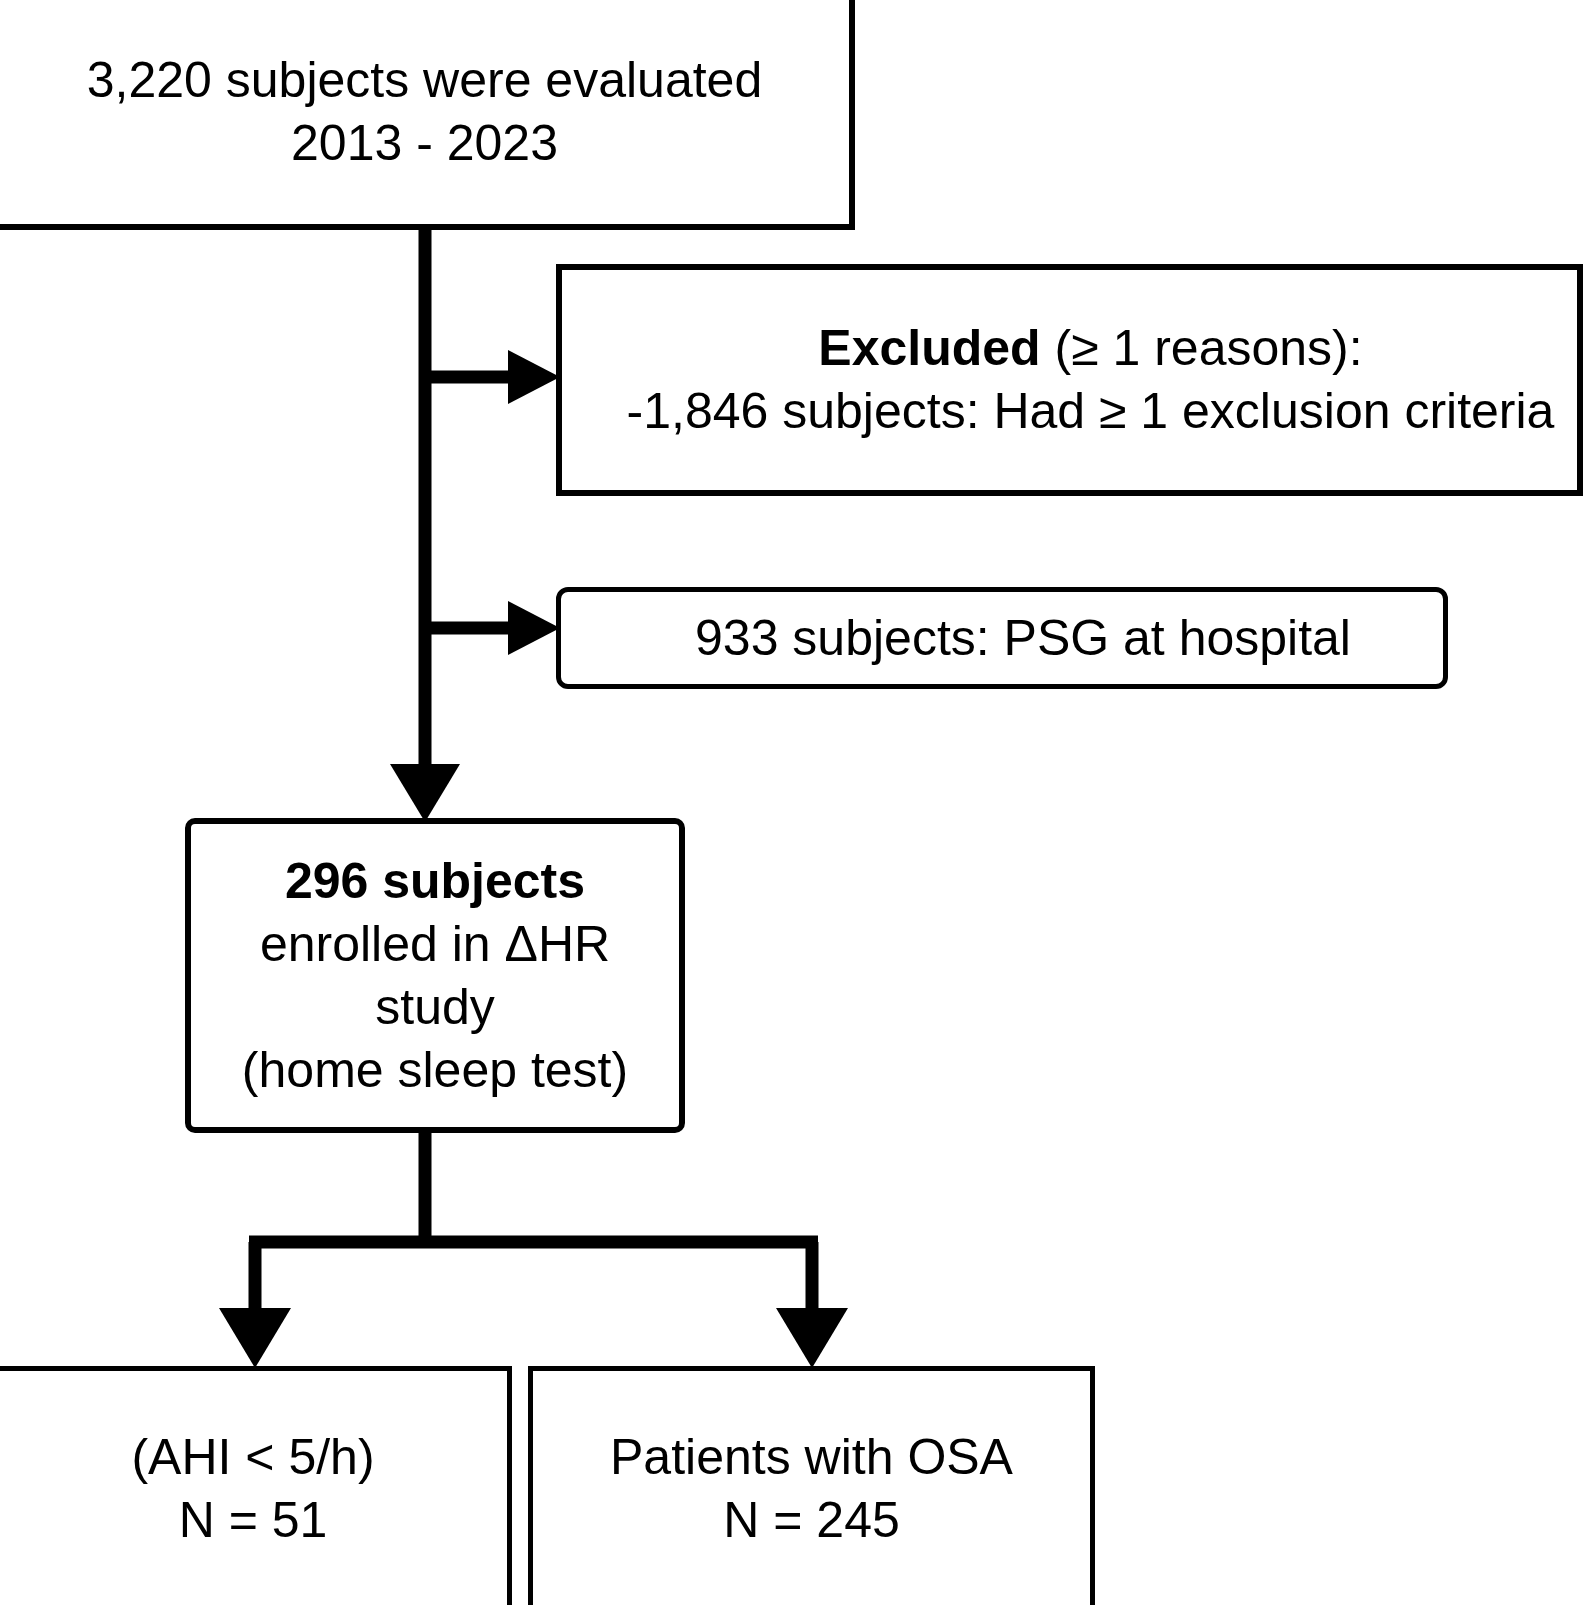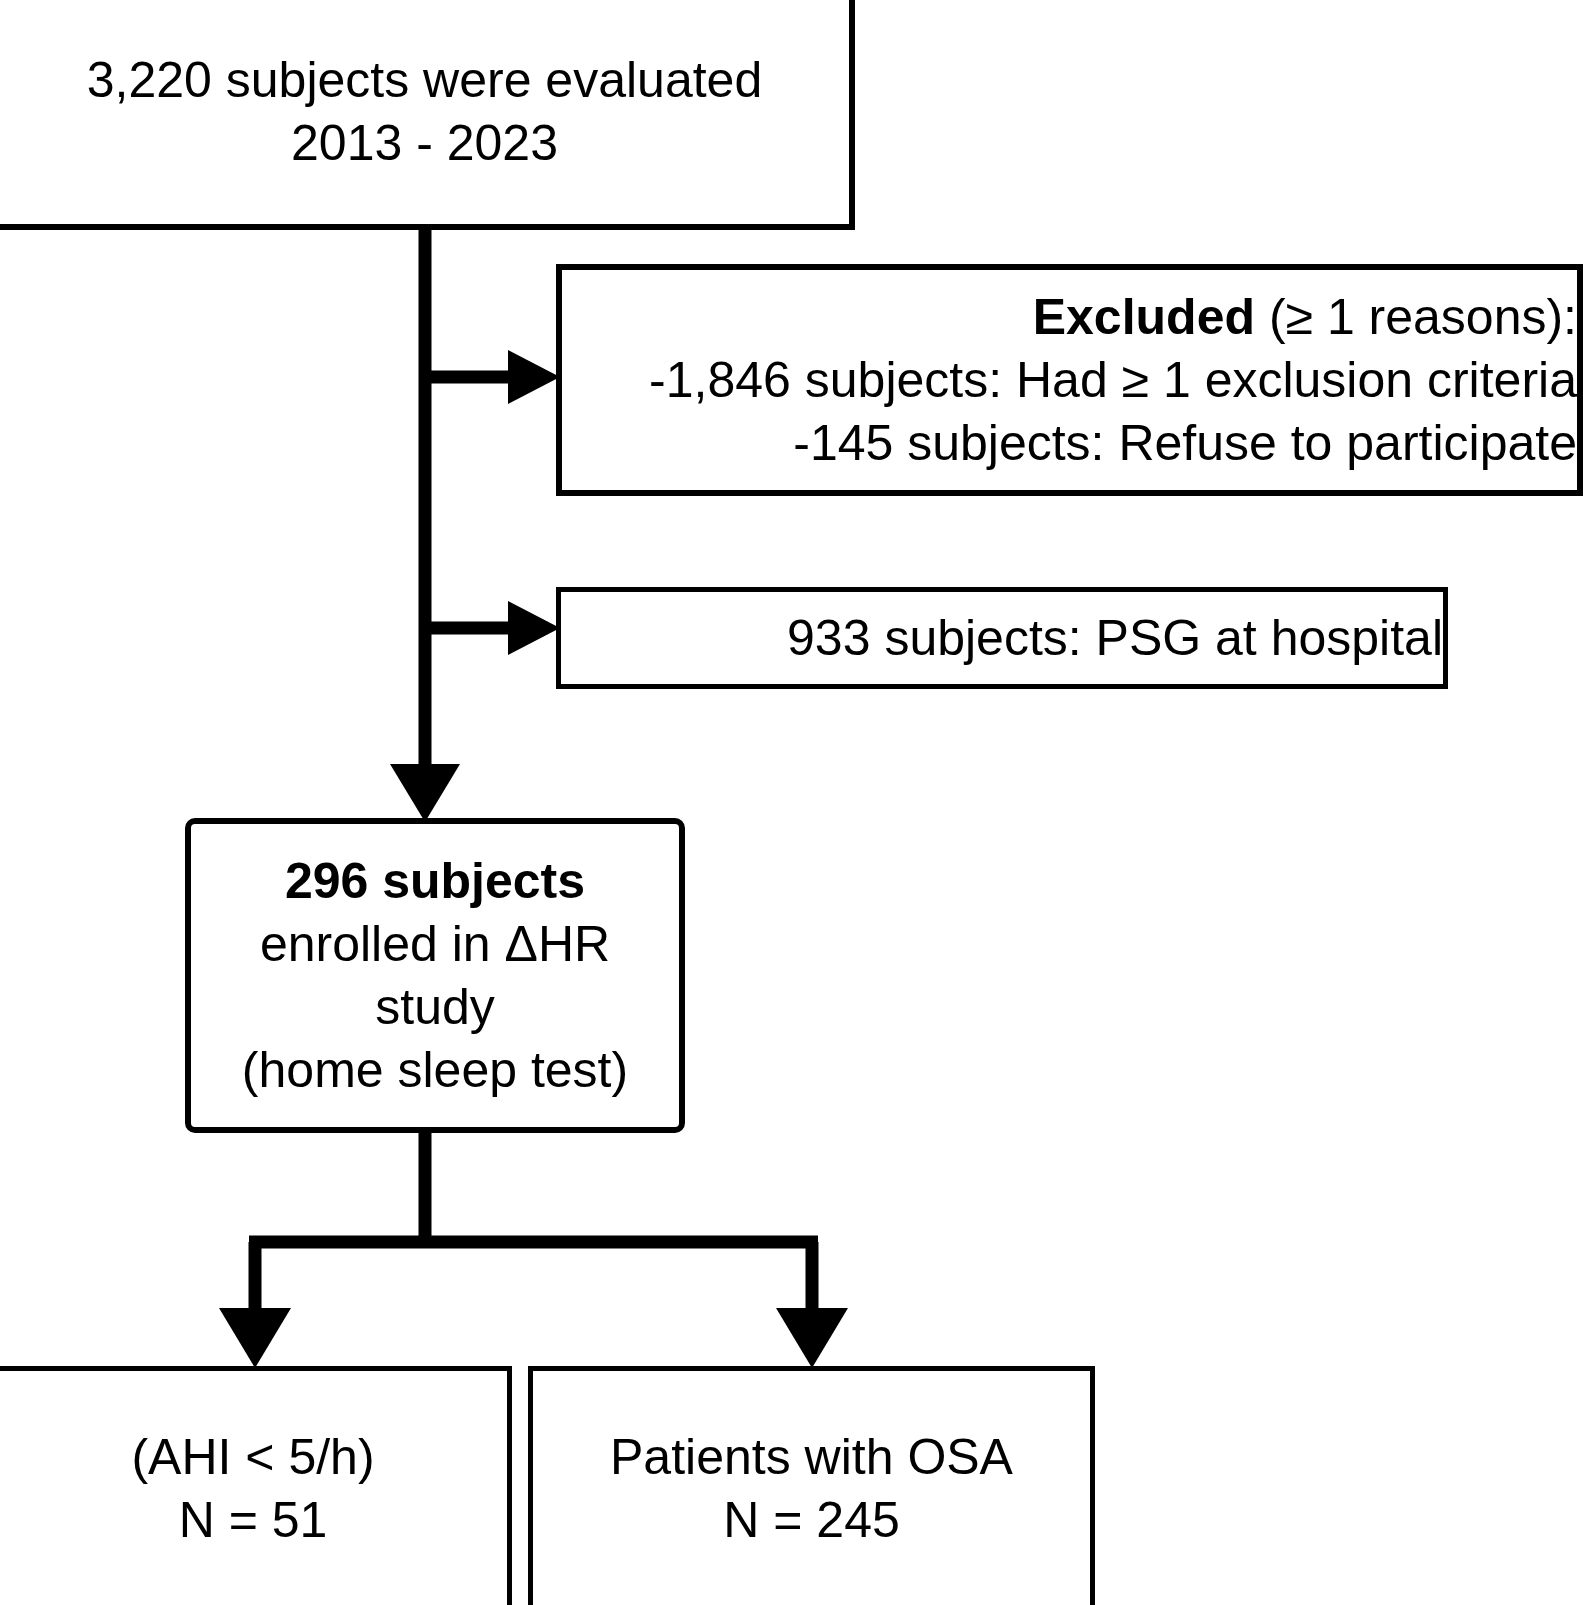--- a/index.html
+++ b/index.html
@@ -43,21 +43,21 @@
     font-weight: 400;
     white-space: pre;
   }
   .node-line.bold {
     font-weight: 700;
   }
   .center {
     text-align: center;
   }
   .leftal {
-    text-align: right;
+    text-align: center;
     padding-left: 42px;
   }
   .inline-bold {
     font-weight: 700;
   }
 
   
   #box-evaluated {
     left: -6px;
     top: -6px;
@@ -68,20 +68,21 @@
     left: 556px;
     top: 264px;
     width: 1027px;
     height: 232px;
   }
   #box-psg {
     left: 556px;
     top: 587px;
     width: 892px;
     height: 102px;
+    border-radius: 12px;
   }
   #box-enrolled {
     left: 185px;
     top: 818px;
     width: 500px;
     height: 315px;
     border-radius: 10px;
   }
   #box-control {
     left: -6px;
@@ -129,21 +130,20 @@
   </svg>
 
   <div class="node-box" id="box-evaluated">
     <div class="node-line center">3,220 subjects were evaluated</div>
     <div class="node-line center">2013 - 2023</div>
   </div>
 
   <div class="node-box" id="box-excluded">
     <div class="node-line leftal"><span class="inline-bold">Excluded</span><span> (≥ 1 reasons):</span></div>
     <div class="node-line leftal">-1,846 subjects: Had ≥ 1 exclusion criteria</div>
-    <div class="node-line leftal">-145 subjects: Refuse to participate</div>
   </div>
 
   <div class="node-box thin" id="box-psg">
     <div class="node-line leftal">933 subjects: PSG at hospital</div>
   </div>
 
   <div class="node-box" id="box-enrolled">
     <div class="node-line center bold">296 subjects</div>
     <div class="node-line center">enrolled in ΔHR</div>
     <div class="node-line center">study</div>

